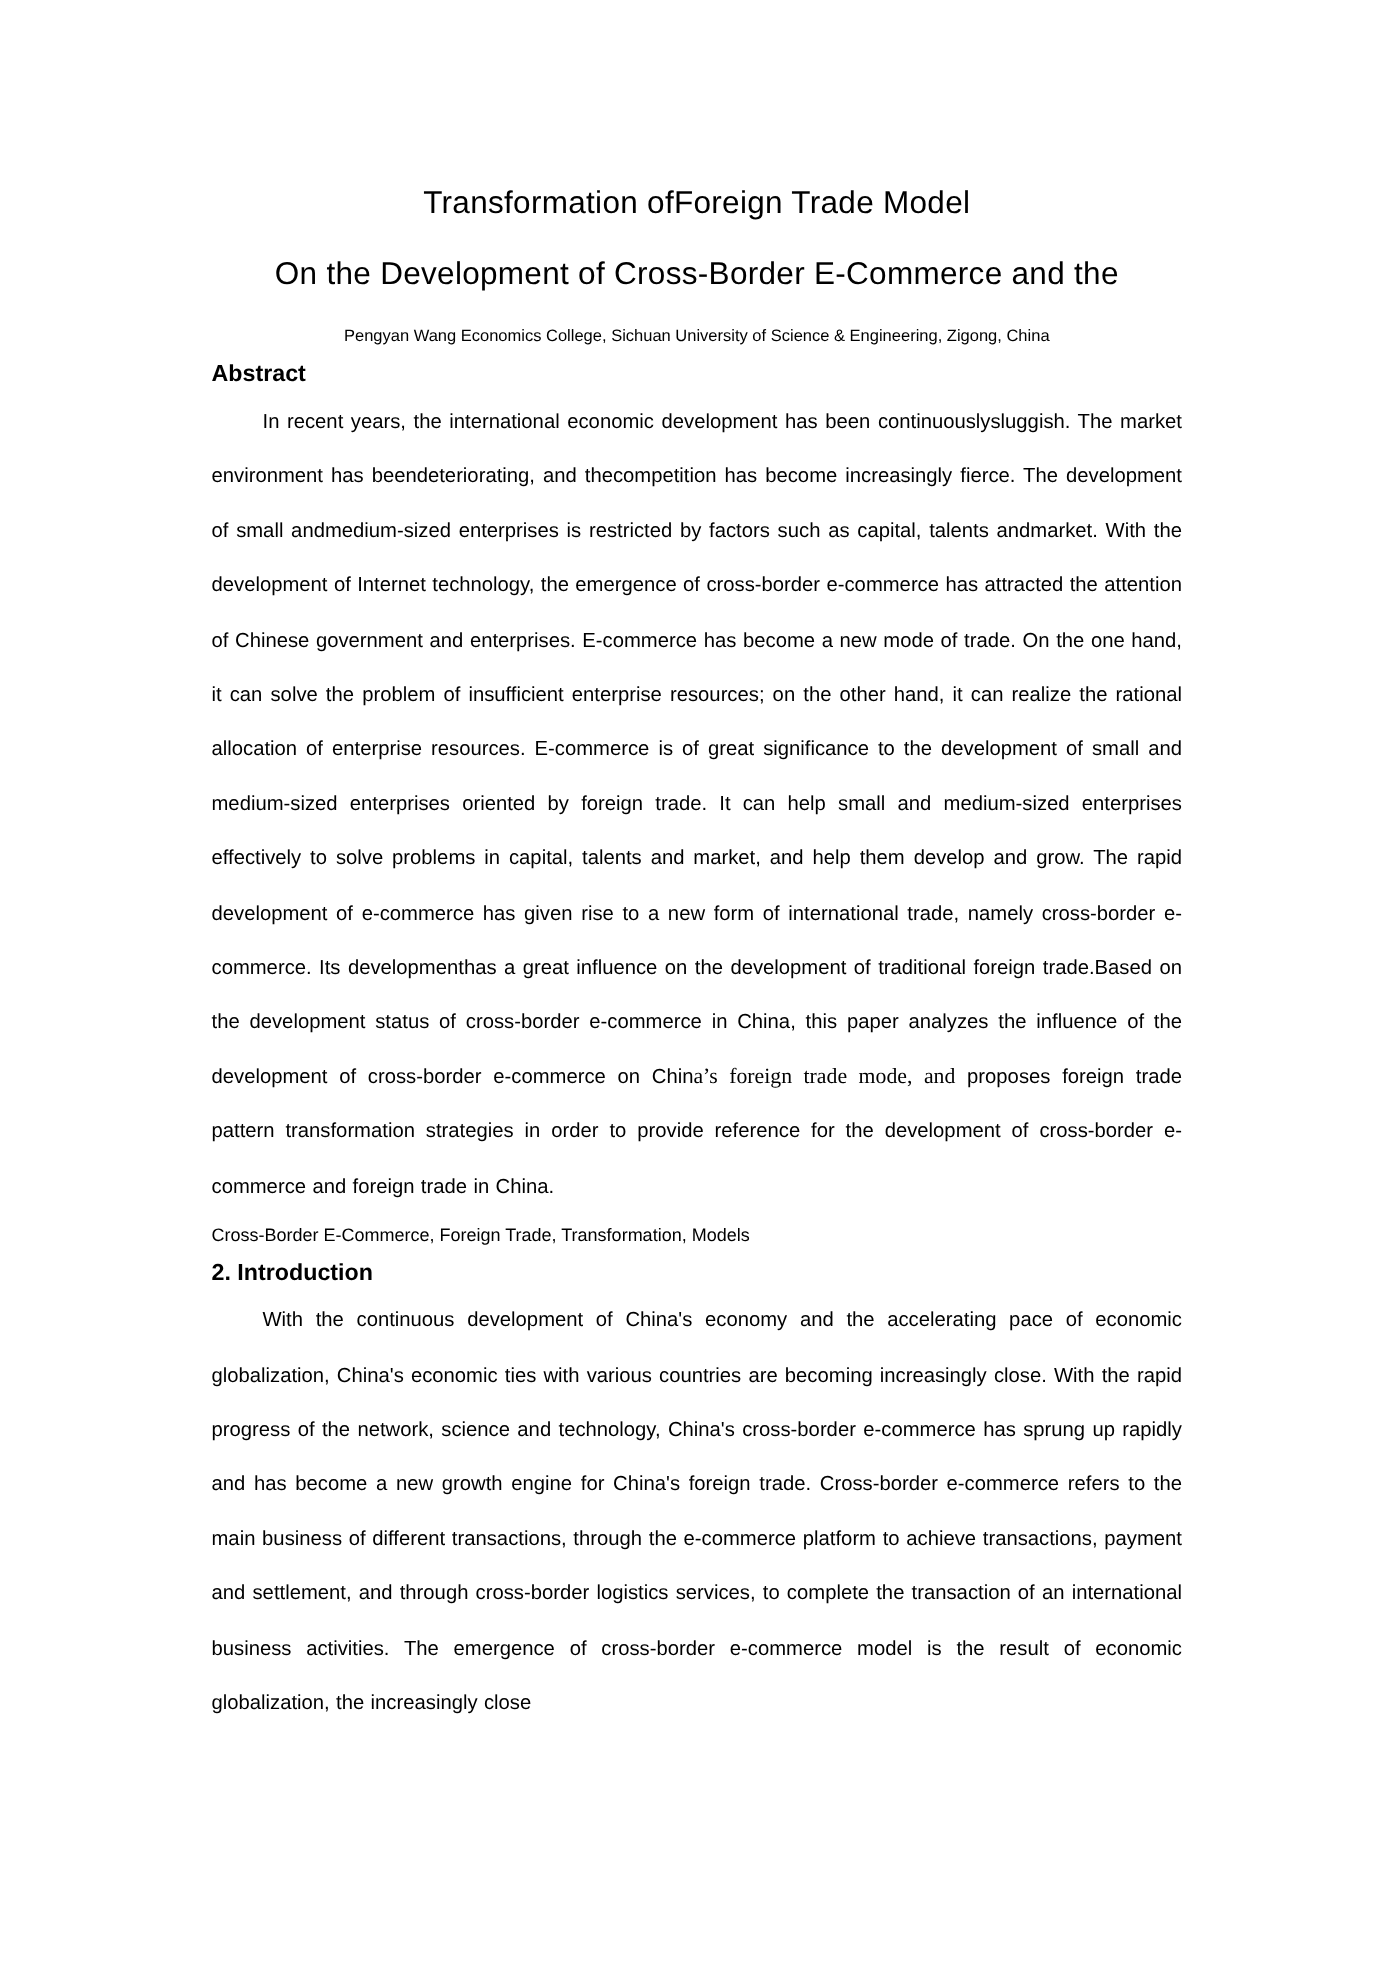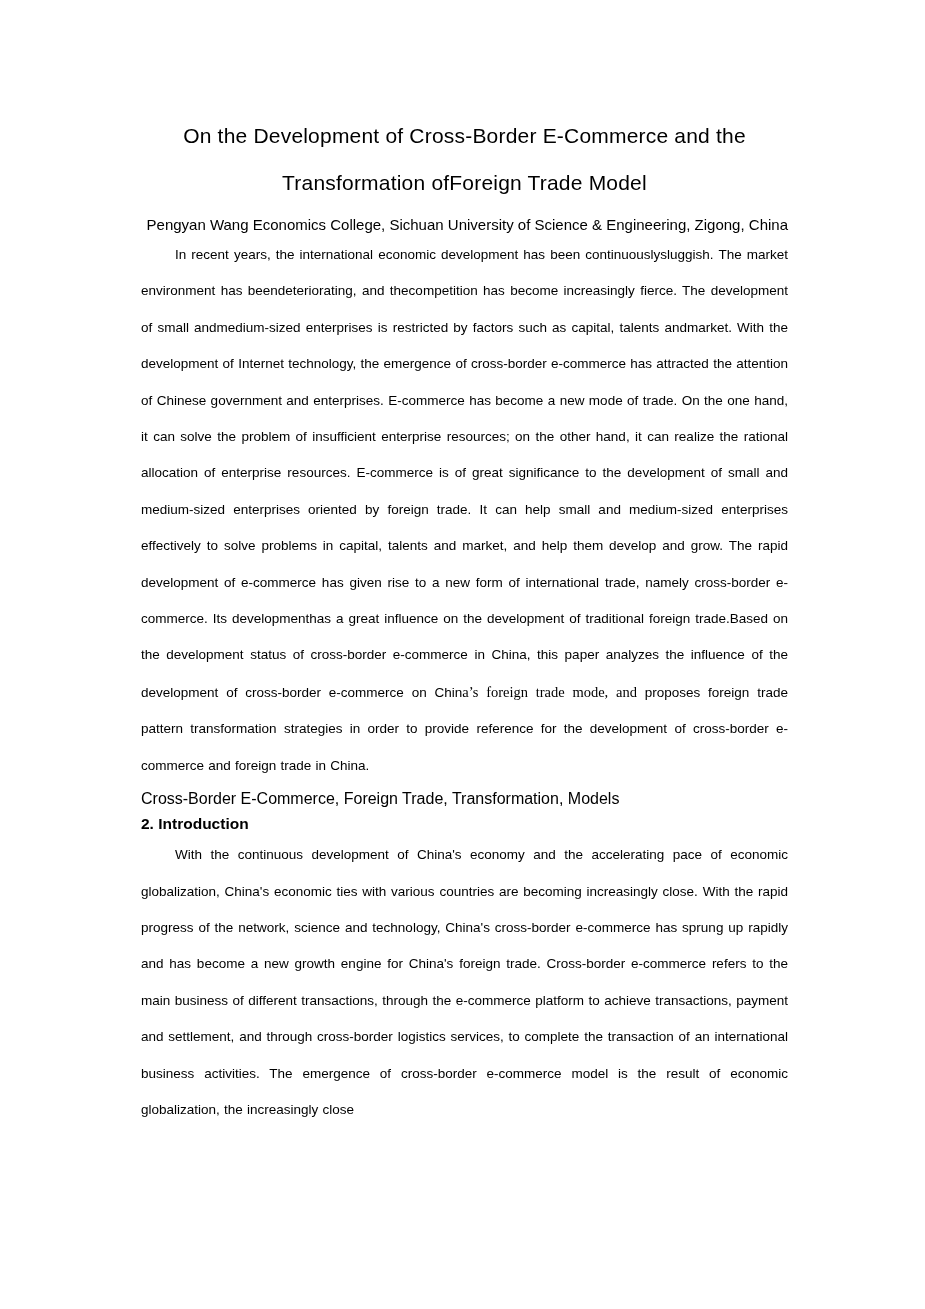--- a/index.html
+++ b/index.html
@@ -24,23 +24,23 @@
     font-weight: normal;
     line-height: 47px;
     text-align: center;
     letter-spacing: 0.2px;
   }
   .title-line {
     display: block;
   }
   .author-line {
     margin: 10px 0 0 0;
-    font-size: 15px;
+    font-size: 11px;
     line-height: 17px;
-    text-align: right;
+    text-align: center;
   }
   .section-heading {
     margin: 7px 0 0 0;
     font-size: 15.5px;
     line-height: 19px;
     font-weight: bold;
   }
   .body-double {
     margin: 4px 0 0 0;
     font-size: 13.5px;
@@ -48,36 +48,37 @@
     text-align: justify;
     text-indent: 34px;
     word-spacing: 0.5px;
   }
   .serif-run {
     font-family: "Liberation Serif", serif;
     font-size: 14.5px;
   }
   .keywords-text {
     margin: 6px 0 0 0;
-    font-size: 16px;
+    font-size: 12px;
     line-height: 17px;
   }
 </style>
 </head>
 <body>
 
 <div class="page">
 
   <h1 class="paper-title">
+    <span class="title-line">Transformation ofForeign Trade Model</span>
     <span class="title-line">On the Development of Cross-Border E-Commerce and the</span>
-    <span class="title-line">Transformation ofForeign Trade Model</span>
   </h1>
 
   <p class="author-line">Pengyan Wang Economics College, Sichuan University of Science &amp; Engineering, Zigong, China</p>
 
+  <h2 class="section-heading">Abstract</h2>
 
   <p class="body-double"><span>In recent years, the international economic development has been continuouslysluggish. The market environment has beendeteriorating, and thecompetition has become increasingly fierce. The development of small andmedium-sized enterprises is restricted by factors such as capital, talents andmarket. With the development of Internet technology, the emergence of cross-border e-commerce has attracted the attention of Chinese government and enterprises. E-commerce has become a new mode of trade. On the one hand, it can solve the problem of insufficient enterprise resources; on the other hand, it can realize the rational allocation of enterprise resources. E-commerce is of great significance to the development of small and medium-sized enterprises oriented by foreign trade. It can help small and medium-sized enterprises effectively to solve problems in capital, talents and market, and help them develop and grow. The rapid development of e-commerce has given rise to a new form of international trade, namely cross-border e-commerce. Its developmenthas a great influence on the development of traditional foreign trade.Based on the development status of cross-border e-commerce in China, this paper analyzes the influence of the development of cross-border e-commerce on Chin</span><span class="serif-run">a’s foreign trade mode, and</span><span> proposes foreign trade pattern transformation strategies in order to provide reference for the development of cross-border e-commerce and foreign trade in China.</span></p>
 
 
   <p class="keywords-text">Cross-Border E-Commerce, Foreign Trade, Transformation, Models</p>
 
   <h2 class="section-heading">2. Introduction</h2>
 
   <p class="body-double">With the continuous development of China's economy and the accelerating pace of economic globalization, China's economic ties with various countries are becoming increasingly close. With the rapid progress of the network, science and technology, China's cross-border e-commerce has sprung up rapidly and has become a new growth engine for China's foreign trade. Cross-border e-commerce refers to the main business of different transactions, through the e-commerce platform to achieve transactions, payment and settlement, and through cross-border logistics services, to complete the transaction of an international business activities. The emergence of cross-border e-commerce model is the result of economic globalization, the increasingly close</p>
 

